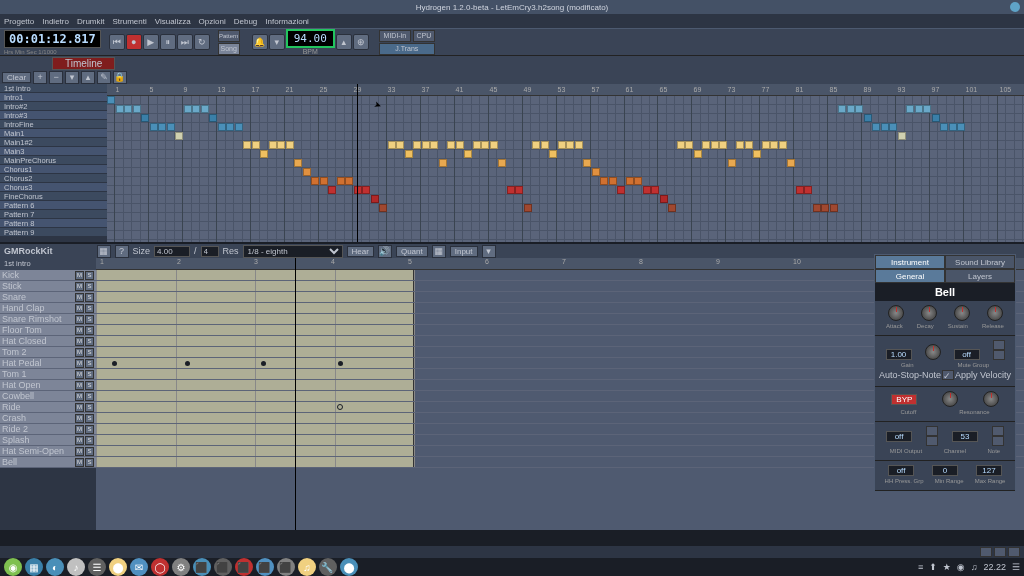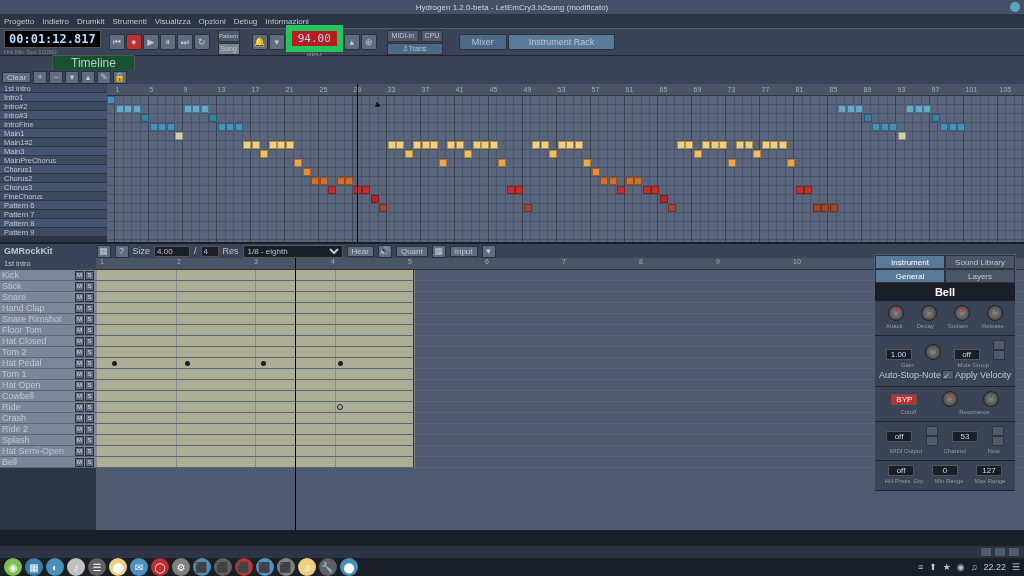--- a/index.html
+++ b/index.html
@@ -13,31 +13,31 @@
 
 .menubar { height: 14px; background: #2d3544; display: flex; align-items: center; padding: 0 4px; gap: 8px; }
 .menubar span { font-size: 8px; cursor: pointer; }
 
 
 .toolbar { height: 28px; background: #3a4456; border-top: 1px solid #4d5a70; border-bottom: 1px solid #222; display: flex; align-items: center; padding: 0 4px; gap: 4px; }
 .timecode { background: #000; border: 1px solid #555; padding: 1px 4px; font-family: monospace; font-size: 12px; color: #b8dcff; font-weight: bold; }
 .timecode-sub { font-size: 6px; color: #888; margin-top: 1px; }
 .transport-btn { width: 16px; height: 16px; background: #606c80; border: 1px solid #2a303c; border-radius: 2px; display: flex; align-items: center; justify-content: center; cursor: pointer; }
 .transport-btn.rec { background: #c03030; }
-.bpm-box { background: #b91c1c; border: 6px solid #22c55e; padding: 1px 6px; font-family: monospace; font-size: 11px; color: #b8dcff; }
+.bpm-box { background: #000000; border: 2px solid #22c55e; padding: 1px 6px; font-family: monospace; font-size: 11px; color: #b8dcff; }
 .bpm-label { font-size: 7px; color: #999; }
 .segment-btn { background: #4a6a8a; border: 1px solid #2a303c; padding: 2px 12px; font-size: 9px; border-radius: 2px; cursor: pointer; }
 .segment-btn.active { background: #5a7a9a; }
 .toolbar-group { display: flex; gap: 1px; align-items: center; }
 .small-btn { width: 22px; height: 12px; background: #505a6e; border: 1px solid #333; font-size: 7px; display: flex; align-items:center; justify-content:center; }
 
 
 .song-editor { height: 188px; background: #2d3544; display: flex; flex-direction: column; border-bottom: 2px solid #1a1e26; }
 .song-toolbar { height: 14px; display: flex; align-items: center; padding: 0 2px; gap: 2px; background: #3a4456; }
-.song-toolbar .timeline-label { background: #14532d; border: 1px solid #555; padding: 0 18px; font-size: 12px; }
+.song-toolbar .timeline-label { background: #7f1d1d; border: 1px solid #555; padding: 0 12px; font-size: 10px; }
 .tool-btn { width: 14px; height: 13px; background: #606c80; border: 1px solid #2a303c; display: flex; align-items: center; justify-content: center; cursor: pointer; }
 .clear-btn { background: #606c80; border: 1px solid #2a303c; padding: 0 4px; font-size: 8px; cursor: pointer; }
 .song-body { flex: 1; display: flex; overflow: hidden; }
 .pattern-list { width: 107px; background: #2d3544; overflow-y: auto; }
 .pattern-row { height: 9px; background: #3c4a5f; border-bottom: 1px solid #2d3544; padding: 0 4px; font-size: 7.5px; line-height: 9px; white-space: nowrap; overflow: hidden; }
 .pattern-row.alt { background: #455470; }
 .song-grid { flex: 1; background: #5a647a; position: relative; overflow: hidden; }
 .song-ruler { height: 12px; background: #4a5568; border-bottom: 1px solid #333; display: flex; align-items: center; font-size: 7px; color: #999; position: relative; }
 .ruler-tick { position: absolute; font-size: 7px; color: #aaa; }
 .grid-rows { position: relative; }
@@ -138,24 +138,20 @@
     </div>
     <div class="transport-btn">▴</div>
     <div class="transport-btn">⊕</div>
   </div>
   <div style="display:flex;flex-direction:column;gap:1px;margin-left:6px">
     <div style="display:flex;gap:2px">
       <div class="small-btn" style="width:32px">MIDI-in</div>
       <div class="small-btn">CPU</div>
     </div>
     <div class="small-btn" style="width:56px;background:#4a6a8a">J.Trans</div>
-  </div>
-  <div class="toolbar-group" style="margin-left:12px">
-    <div class="segment-btn">Mixer</div>
-    <div class="segment-btn active" style="padding:2px 20px">Instrument Rack</div>
   </div>
 </div>
 
 <div class="song-editor">
   <div class="song-toolbar">
     <div style="width:48px"></div>
     <div class="timeline-label">Timeline</div>
   </div>
   <div class="song-toolbar">
     <div class="clear-btn">Clear</div>

